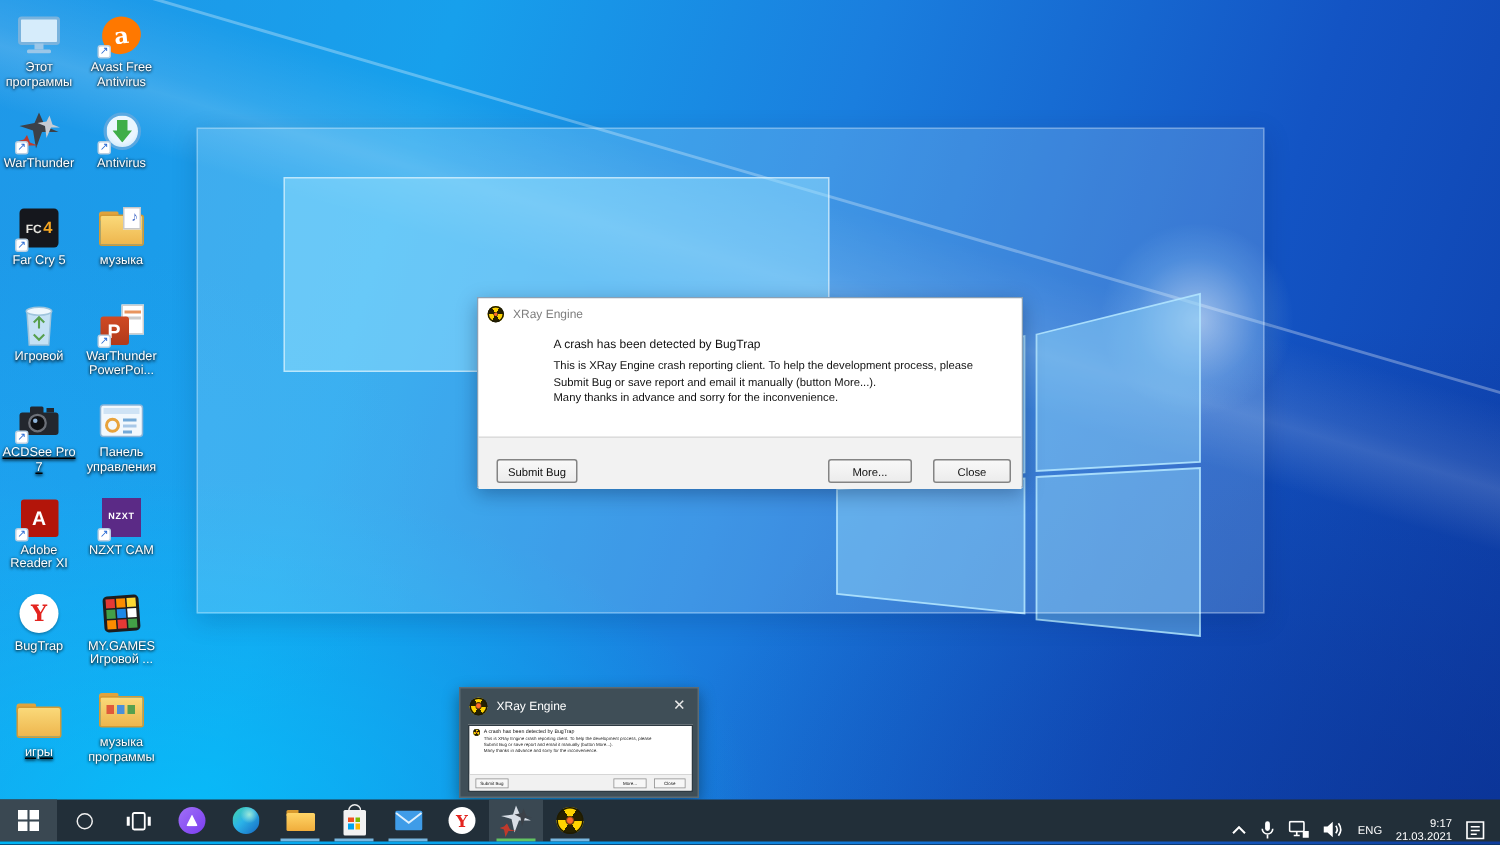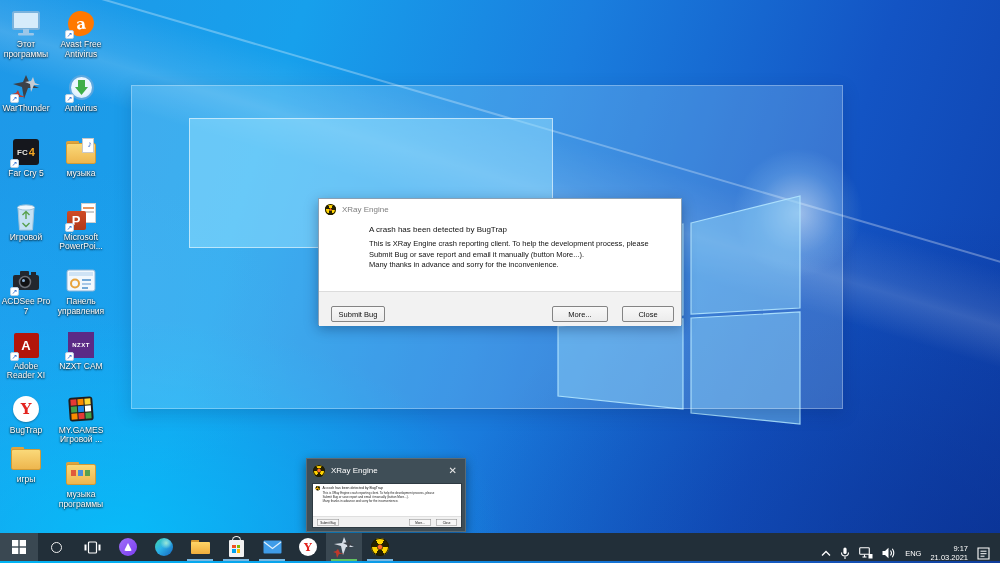--- a/index.html
+++ b/index.html
@@ -199,23 +199,23 @@
           <div style="position:relative;width:29px;height:27px">
             <div style="position:absolute;right:0;top:0;width:15px;height:20px;background:#fff;border:1px solid #cfcfcf"></div>
             <div style="position:absolute;right:2px;top:4px;width:11px;height:2px;background:#e8955f"></div>
             <div style="position:absolute;right:2px;top:8px;width:11px;height:2px;background:#ccc"></div>
             <div style="position:absolute;left:0;bottom:0;width:19px;height:19px;background:linear-gradient(#d04a23,#b13a1a);border-radius:2px;display:flex;align-items:center;justify-content:center">
               <span style="color:#fff;font-weight:bold;font-size:13px">P</span>
             </div>
           </div>
           <div class="sc-arrow">↗</div>
         </div>
-        <div class="lbl">Microsoft PowerPoi...</div>
-      </div>
-      <div class="dicon" style="left: 0px; top: 265.2px;">
+        <div class="lbl">WarThunder PowerPoi...</div>
+      </div>
+      <div class="dicon" style="left: 0px; top: 265.2px; text-decoration: underline;">
         <div class="art">
           <svg width="30" height="27">
             <rect x="2" y="8" width="26" height="15" rx="2" fill="#23272e"></rect>
             <rect x="9" y="4" width="9" height="5" rx="1" fill="#23272e"></rect>
             <rect x="20" y="5" width="5" height="3" fill="#23272e"></rect>
             <circle cx="14" cy="15" r="5.5" fill="#101114" stroke="#6c7078" stroke-width="1.5"></circle>
             <circle cx="12.5" cy="13.5" r="1.5" fill="#8fb4d9"></circle>
           </svg>
           <div class="sc-arrow">↗</div>
         </div>
@@ -269,21 +269,21 @@
             <div style="background:#43a047"></div>
             <div style="background:#1e88e5"></div>
             <div style="background:#ffffff"></div>
             <div style="background:#fb8c00"></div>
             <div style="background:#e53935"></div>
             <div style="background:#43a047"></div>
           </div>
         </div>
         <div class="lbl">MY.GAMES Игровой ...</div>
       </div>
-      <div class="dicon" style="left: 0px; top: 443px;">
+      <div class="dicon" style="left: 0px; top: 465px; text-decoration: underline;">
         <div class="art">
           <div class="folder">
             <div class="tab"></div>
             <div class="frnt"></div>
           </div>
         </div>
         <div class="lbl">игры</div>
       </div>
       <div class="dicon" style="left: 55px; top: 458.1px;">
         <div class="art">

